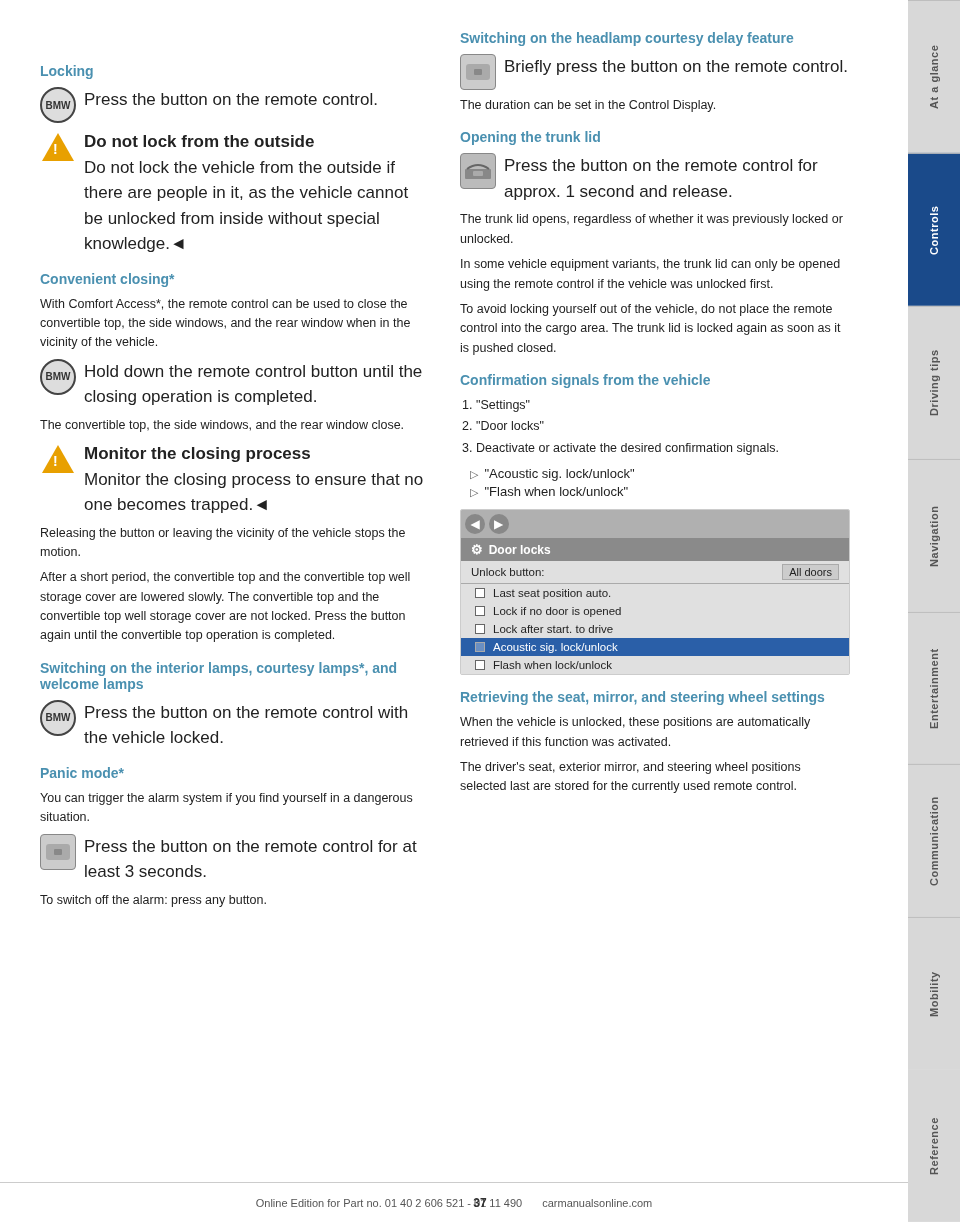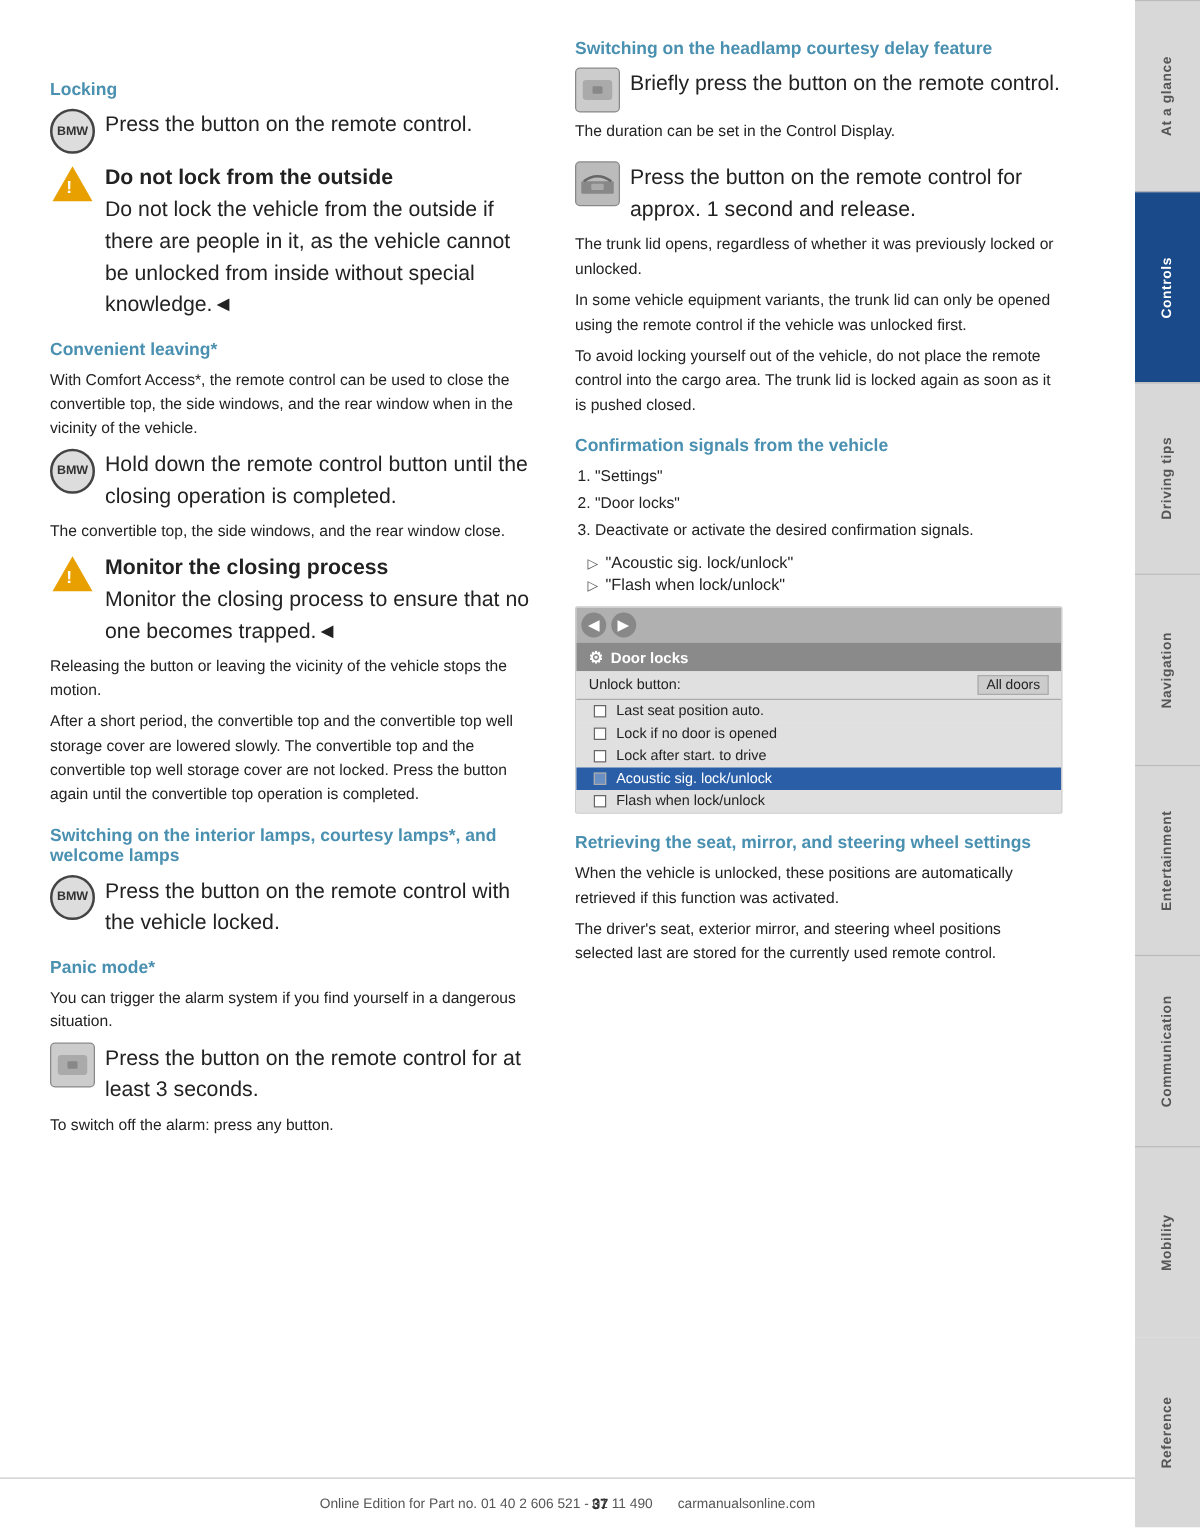--- a/index.html
+++ b/index.html
@@ -345,21 +345,21 @@
             <div class="triangle-warning"></div>
           </div>
           <div class="icon-text">
             <div class="bold-text">Do not lock from the outside</div>
             <span>Do not lock the vehicle from the outside if there are people in it, as the vehicle cannot be unlocked from inside without special knowledge.◄</span>
           </div>
         </div>
       </div>
 
       <div class="section-block">
-        <h2 class="section-title">Convenient leaving*</h2>
+        <h2 class="section-title">Convenient closing*</h2>
         <p>With Comfort Access*, the remote control can be used to close the convertible top, the side windows, and the rear window when in the vicinity of the vehicle.</p>
         <div class="icon-row">
           <div class="bmw-icon">BMW</div>
           <div class="icon-text">Hold down the remote control button until the closing operation is completed.</div>
         </div>
         <p>The convertible top, the side windows, and the rear window close.</p>
         <div class="icon-row">
           <div class="warning-wrap">
             <div class="triangle-warning"></div>
           </div>
@@ -407,20 +407,21 @@
               <rect x="0" y="0" width="24" height="16" rx="3" fill="#aaa"></rect>
               <rect x="8" y="5" width="8" height="6" rx="1" fill="#888"></rect>
             </svg>
           </div>
           <div class="icon-text">Briefly press the button on the remote control.</div>
         </div>
         <p>The duration can be set in the Control Display.</p>
       </div>
 
       <div class="section-block">
+        <h2 class="section-title">Opening the trunk lid</h2>
         <div class="icon-row">
           <div class="trunk-icon">
             <svg width="30" height="20" viewBox="0 0 30 20">
               <rect x="2" y="8" width="26" height="10" rx="1" fill="#888"></rect>
               <path d="M4 8 Q15 0 26 8" stroke="#666" fill="none" stroke-width="2"></path>
               <rect x="10" y="10" width="10" height="5" rx="1" fill="#aaa"></rect>
             </svg>
           </div>
           <div class="icon-text">Press the button on the remote control for approx. 1 second and release.</div>
         </div>

